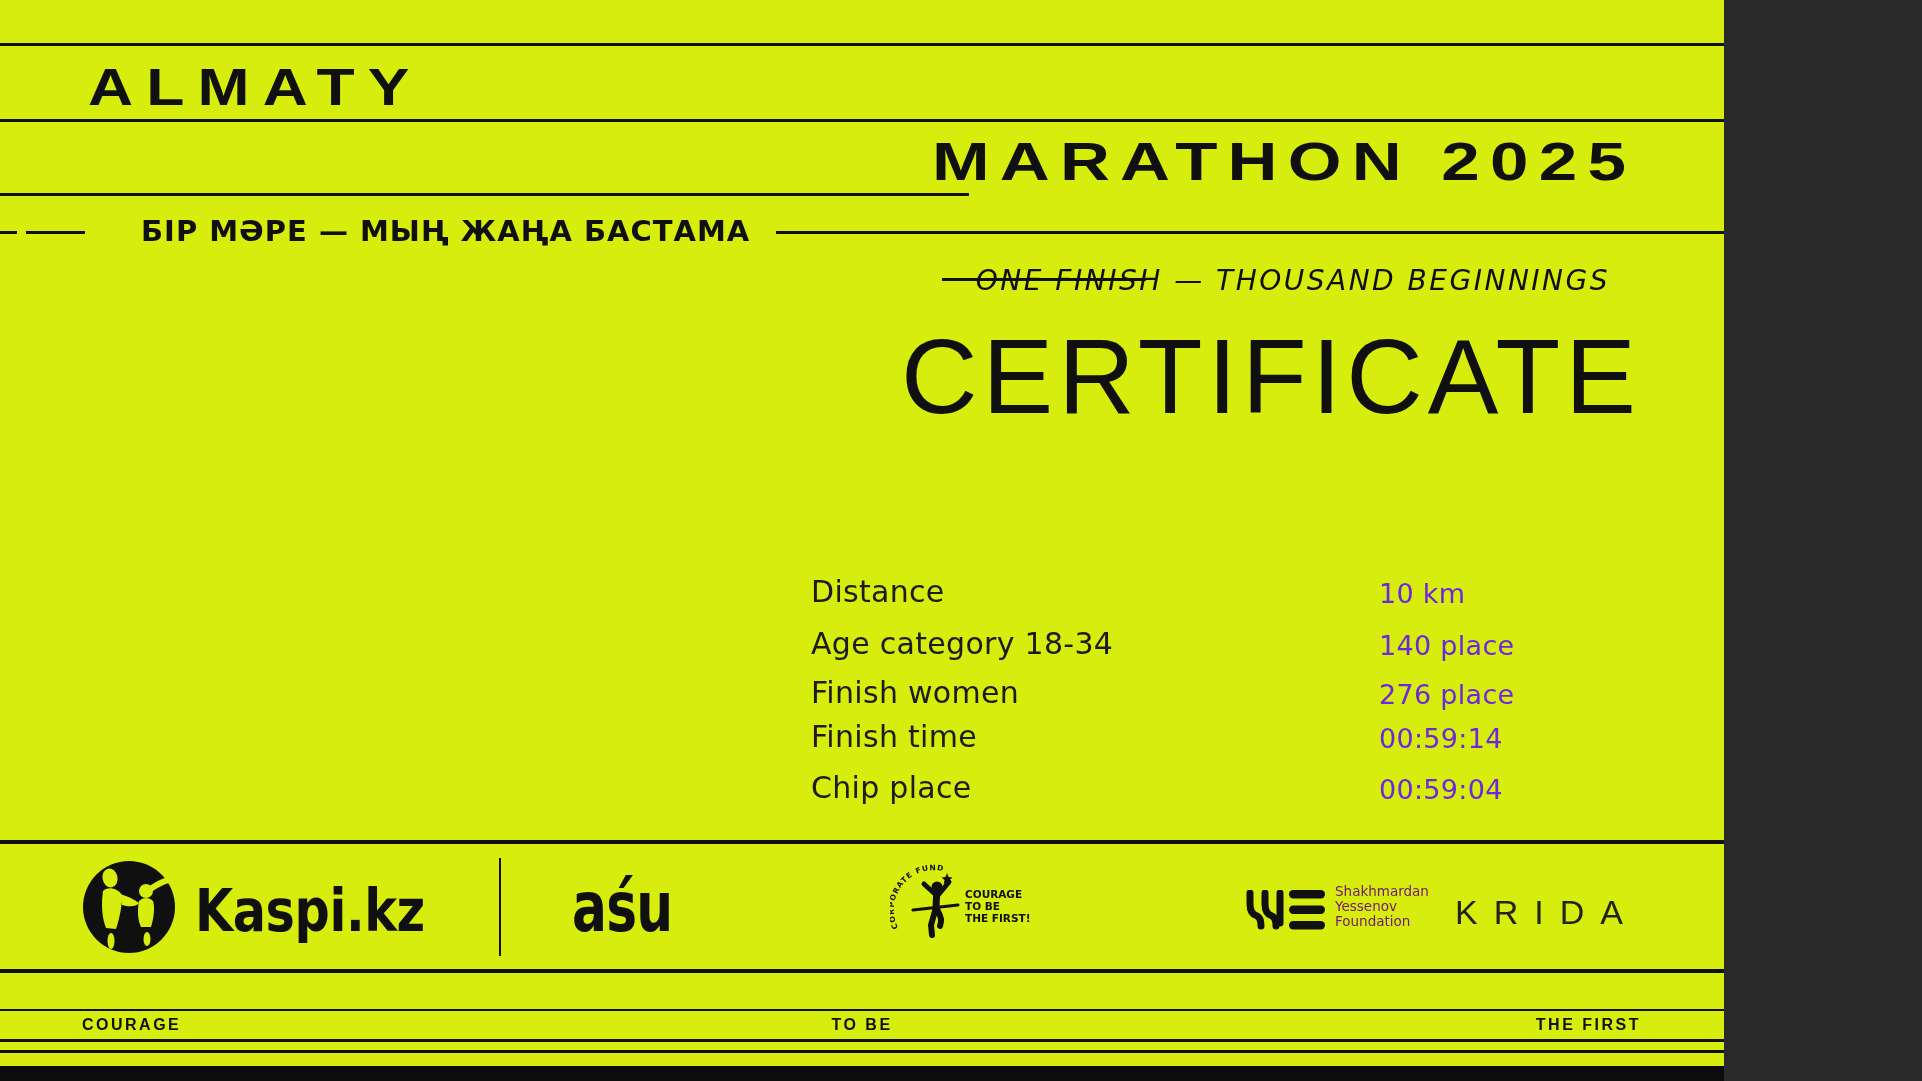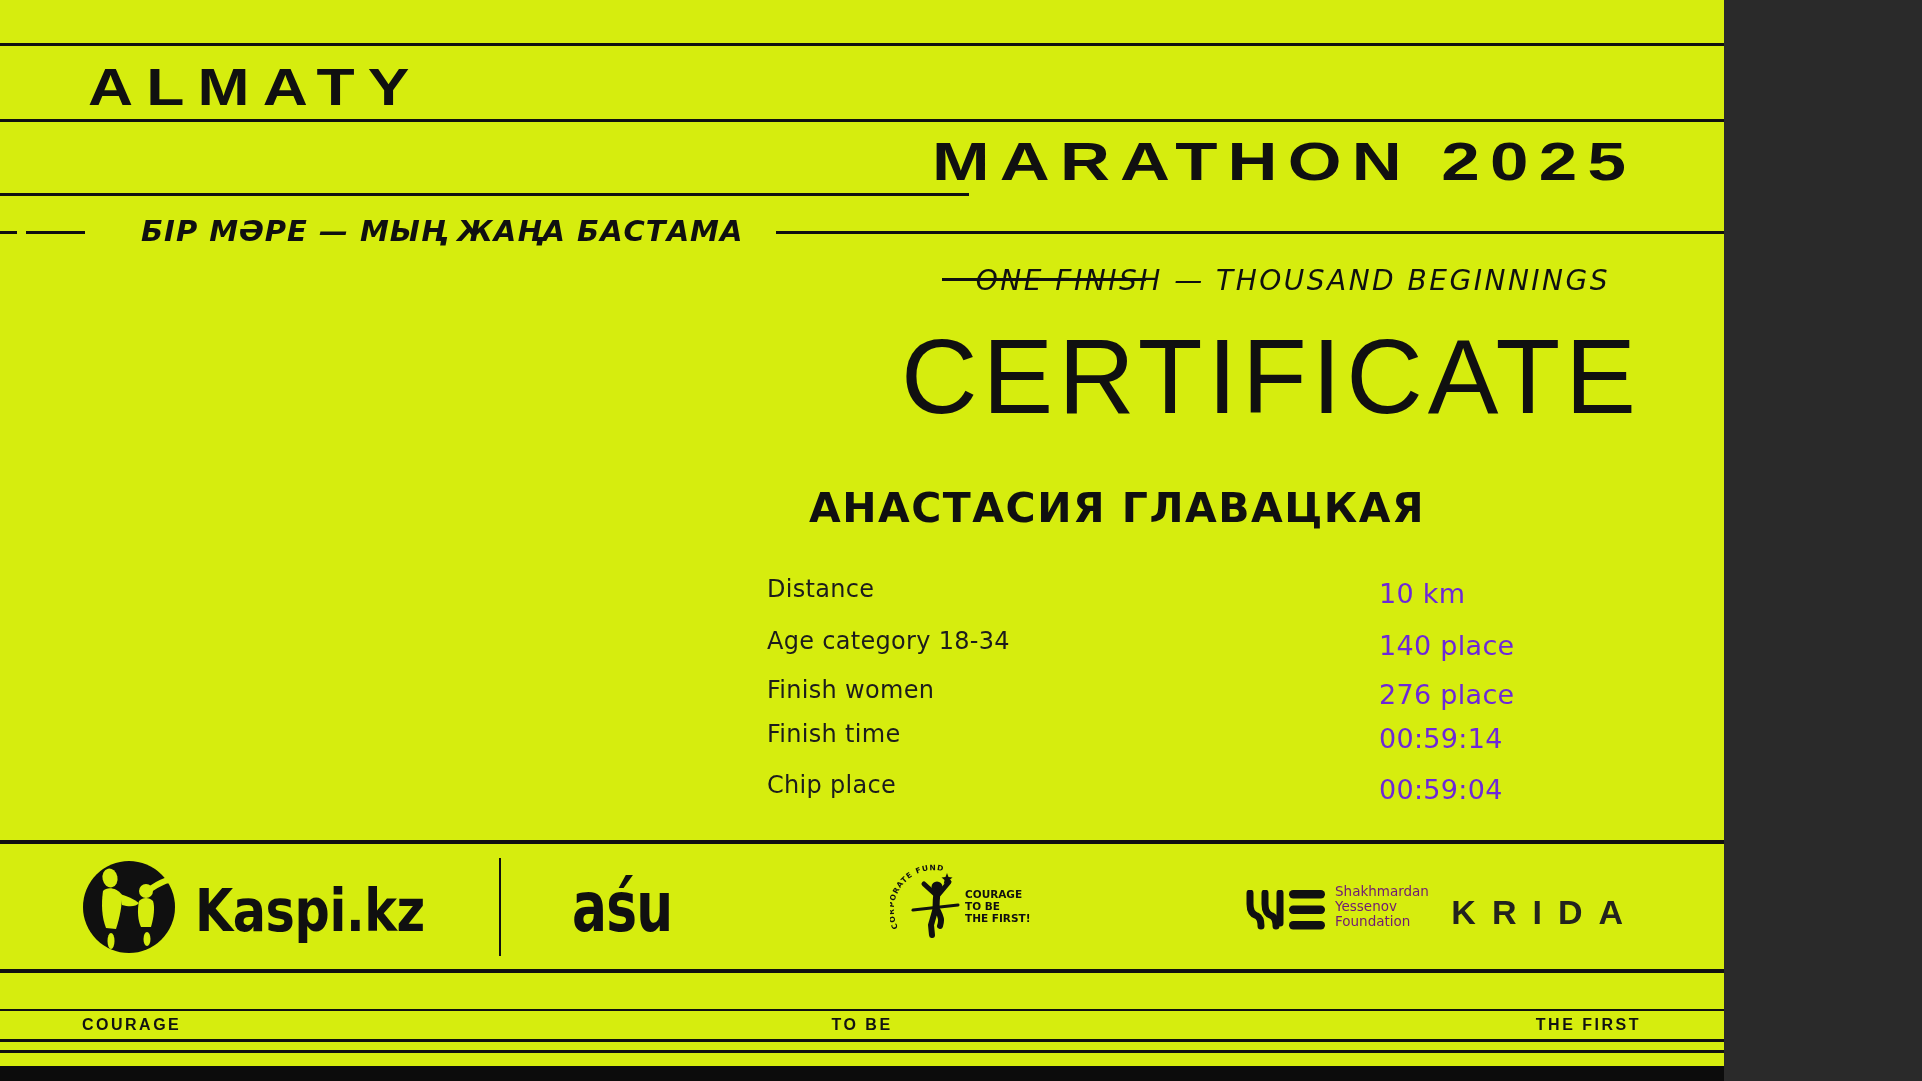--- a/index.html
+++ b/index.html
@@ -8,35 +8,35 @@
     background:#d6ed0e;color:#101010;
     font-family:"DejaVu Sans","Liberation Sans",sans-serif;
   }
   .hl{position:absolute;background:#101010;}
   .txt{position:absolute;line-height:1;white-space:nowrap;}
 
   .almaty{left:88px;top:61px;font-size:52px;font-weight:700;letter-spacing:11px;
     transform:scaleX(1.2);transform-origin:left top;font-family:"Liberation Sans",sans-serif;}
   .marathon{right:88px;top:134px;font-size:54px;font-weight:700;letter-spacing:8px;
     transform:scaleX(1.28);transform-origin:right top;font-family:"Liberation Sans",sans-serif;}
-  .tag-kk{left:141px;top:217px;font-size:29px;font-weight:700;font-style:italic;letter-spacing:1px;}
+  .tag-kk{left:141px;top:217px;font-size:29px;font-weight:700;letter-spacing:1px;}
   .tag-en{right:114px;top:267px;font-size:28px;font-style:italic;letter-spacing:2.5px;}
   .cert-title{right:83px;top:323px;font-size:106px;font-weight:400;letter-spacing:5px;
     font-family:"Liberation Sans",sans-serif;}
   .p-name{left:809px;top:488px;font-size:41px;font-weight:700;letter-spacing:1.5px;}
 
-  .r-label{left:767px;font-size:24px;color:#1c1c1c;letter-spacing:.3px;}
+  .r-label{left:811px;font-size:30px;color:#1c1c1c;letter-spacing:.3px;}
   .r-value{left:1379px;font-size:27px;color:#6d28d9;letter-spacing:.3px;}
 
   .kaspi-text{left:195px;top:882px;font-size:58px;font-weight:700;letter-spacing:-.5px;
     transform:scaleX(.85);transform-origin:left top;}
   .asu-text{left:572px;top:872px;font-size:70px;font-weight:700;letter-spacing:-1px;
     transform:scaleX(.74);transform-origin:left top;}
   .yf-text{left:1335px;top:884px;font-size:13.5px;line-height:15.2px;color:#701a75;white-space:nowrap;position:absolute;}
-  .krida{right:85px;top:895px;font-size:34px;font-weight:700;letter-spacing:16px;color:#23231e;
+  .krida{right:85px;top:895px;font-size:34px;font-weight:400;letter-spacing:16px;color:#23231e;
     font-family:"Liberation Sans",sans-serif;}
 
   .strip-word{top:1017px;font-size:16px;font-weight:600;letter-spacing:2.5px;
     font-family:"Liberation Sans",sans-serif;color:#121212;}
   .sw-left{left:82px;}
   .sw-center{left:50%;transform:translateX(-50%);}
   .sw-right{right:83px;}
   svg{position:absolute;display:block;}
 </style>
 </head>
@@ -58,21 +58,20 @@
   <div class="hl" style="left:0;top:1039px;width:1922px;height:3px;"></div>
   <div class="hl" style="left:0;top:1050px;width:1922px;height:3px;"></div>
   <div class="hl" style="left:0;top:1066px;width:1922px;height:15px;background:#0c0c0c;"></div>
 
   <div class="txt almaty">ALMATY</div>
   <div class="txt marathon">MARATHON 2025</div>
   <div class="txt tag-kk">БІР МӘРЕ — МЫҢ ЖАҢА БАСТАМА</div>
   <div class="txt cert-title">CERTIFICATE</div>
   <div class="txt tag-en">ONE FINISH — THOUSAND BEGINNINGS</div>
 
-  <div class="txt p-name">АНАСТАСИЯ ГЛАВАЦКАЯ</div>
 
   <div class="txt r-label" style="top:577px;">Distance</div>
   <div class="txt r-value" style="top:580px;">10 km</div>
   <div class="txt r-label" style="top:629px;">Age category 18-34</div>
   <div class="txt r-value" style="top:632px;">140 place</div>
   <div class="txt r-label" style="top:678px;">Finish women</div>
   <div class="txt r-value" style="top:681px;">276 place</div>
   <div class="txt r-label" style="top:722px;text-align:right;">Finish time</div>
   <div class="txt r-value" style="top:725px;">00:59:14</div>
   <div class="txt r-label" style="top:773px;">Chip place</div>

